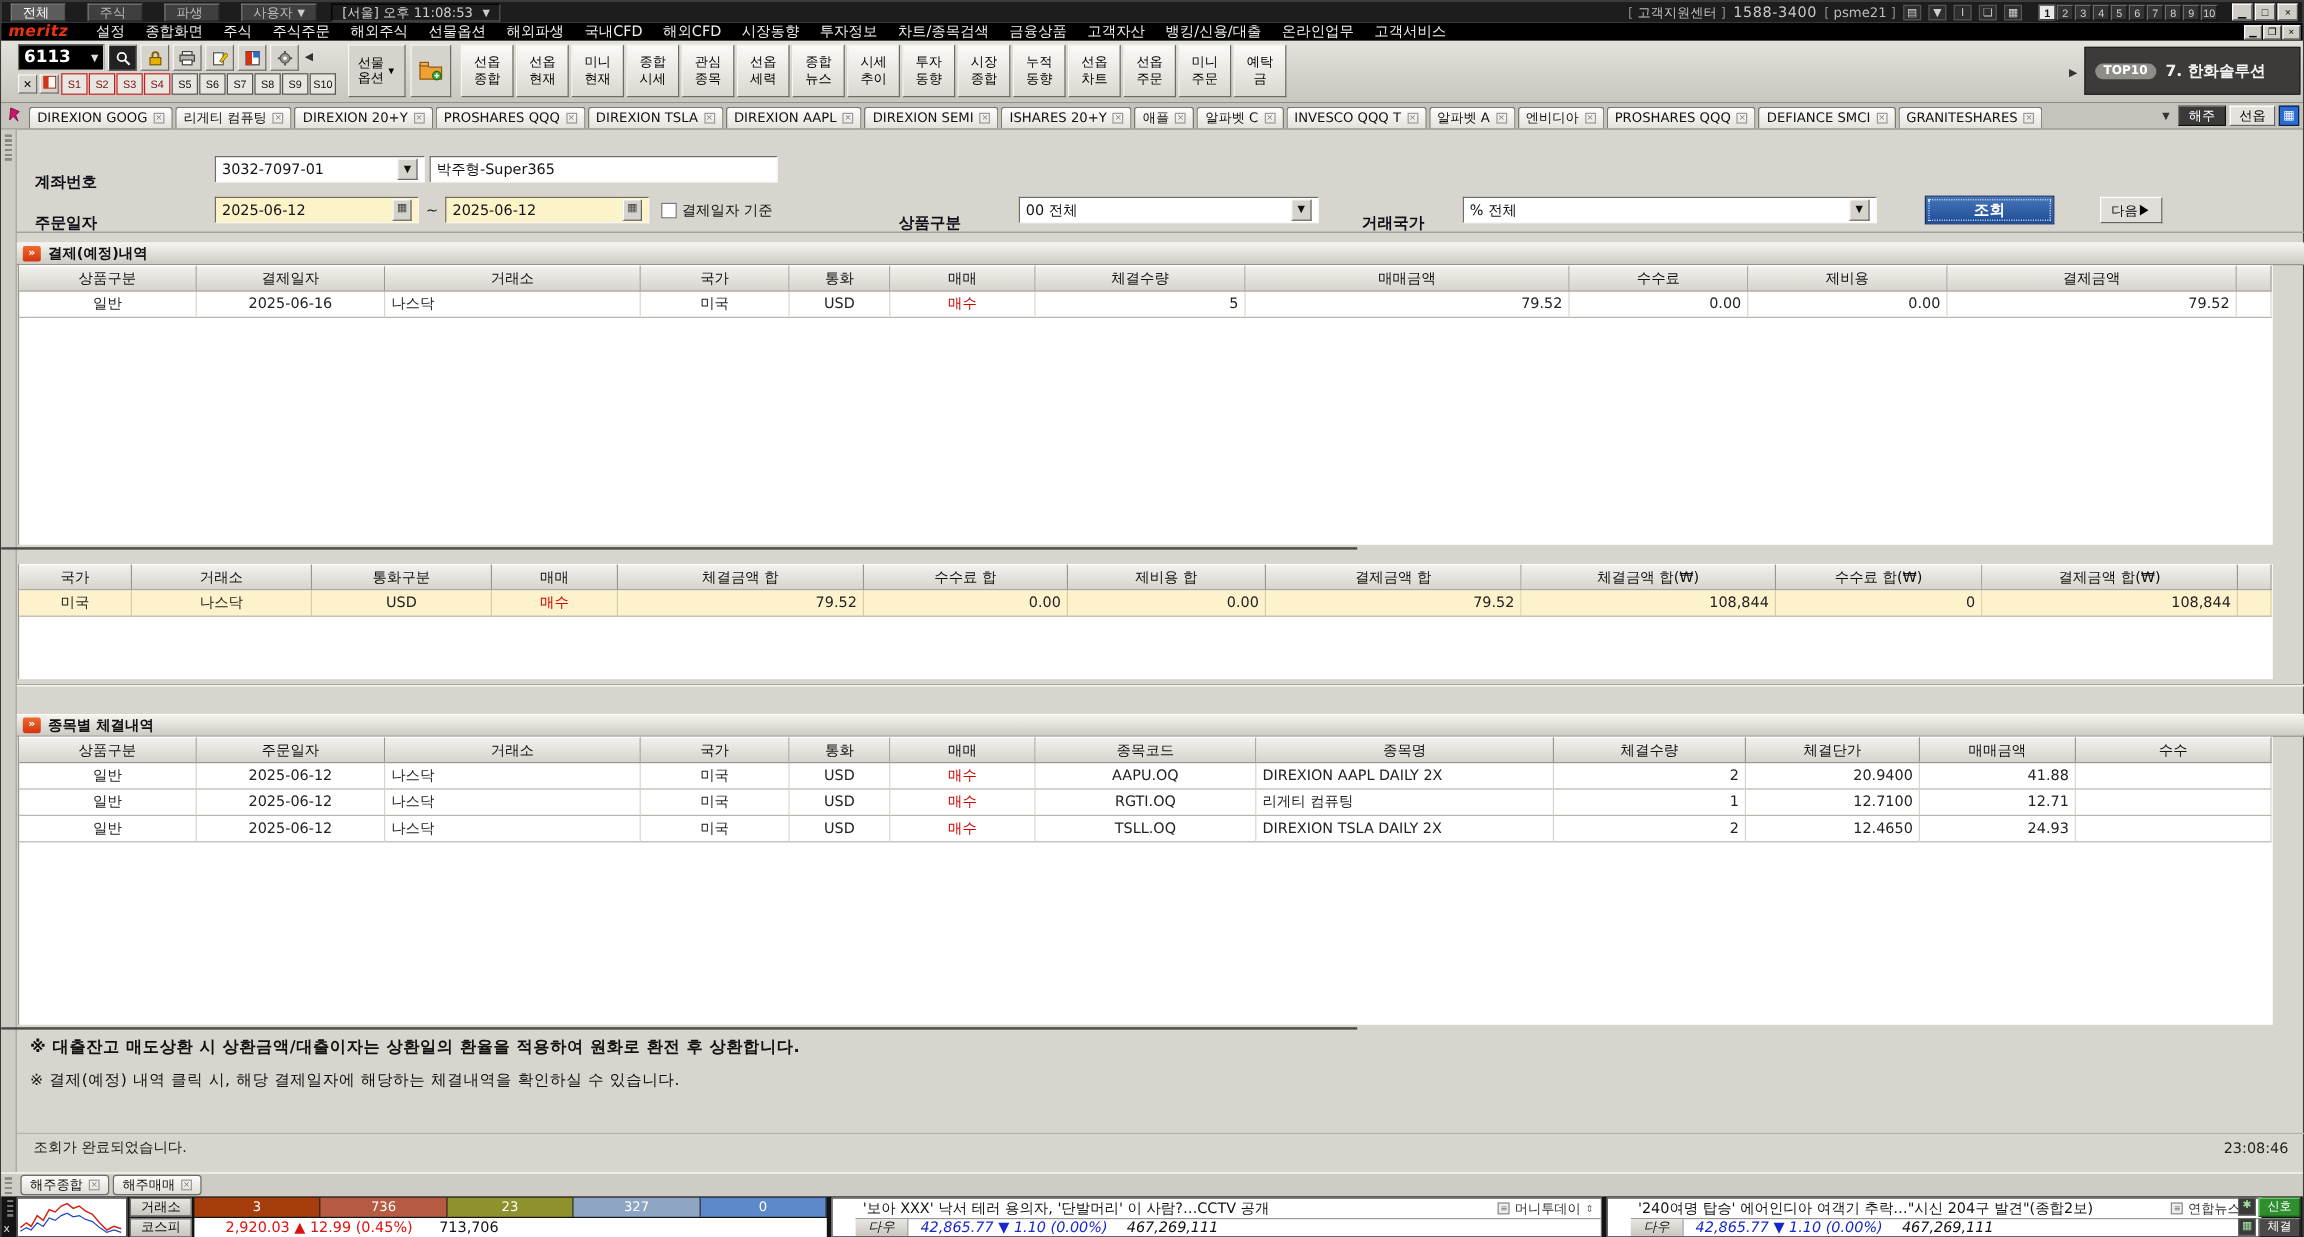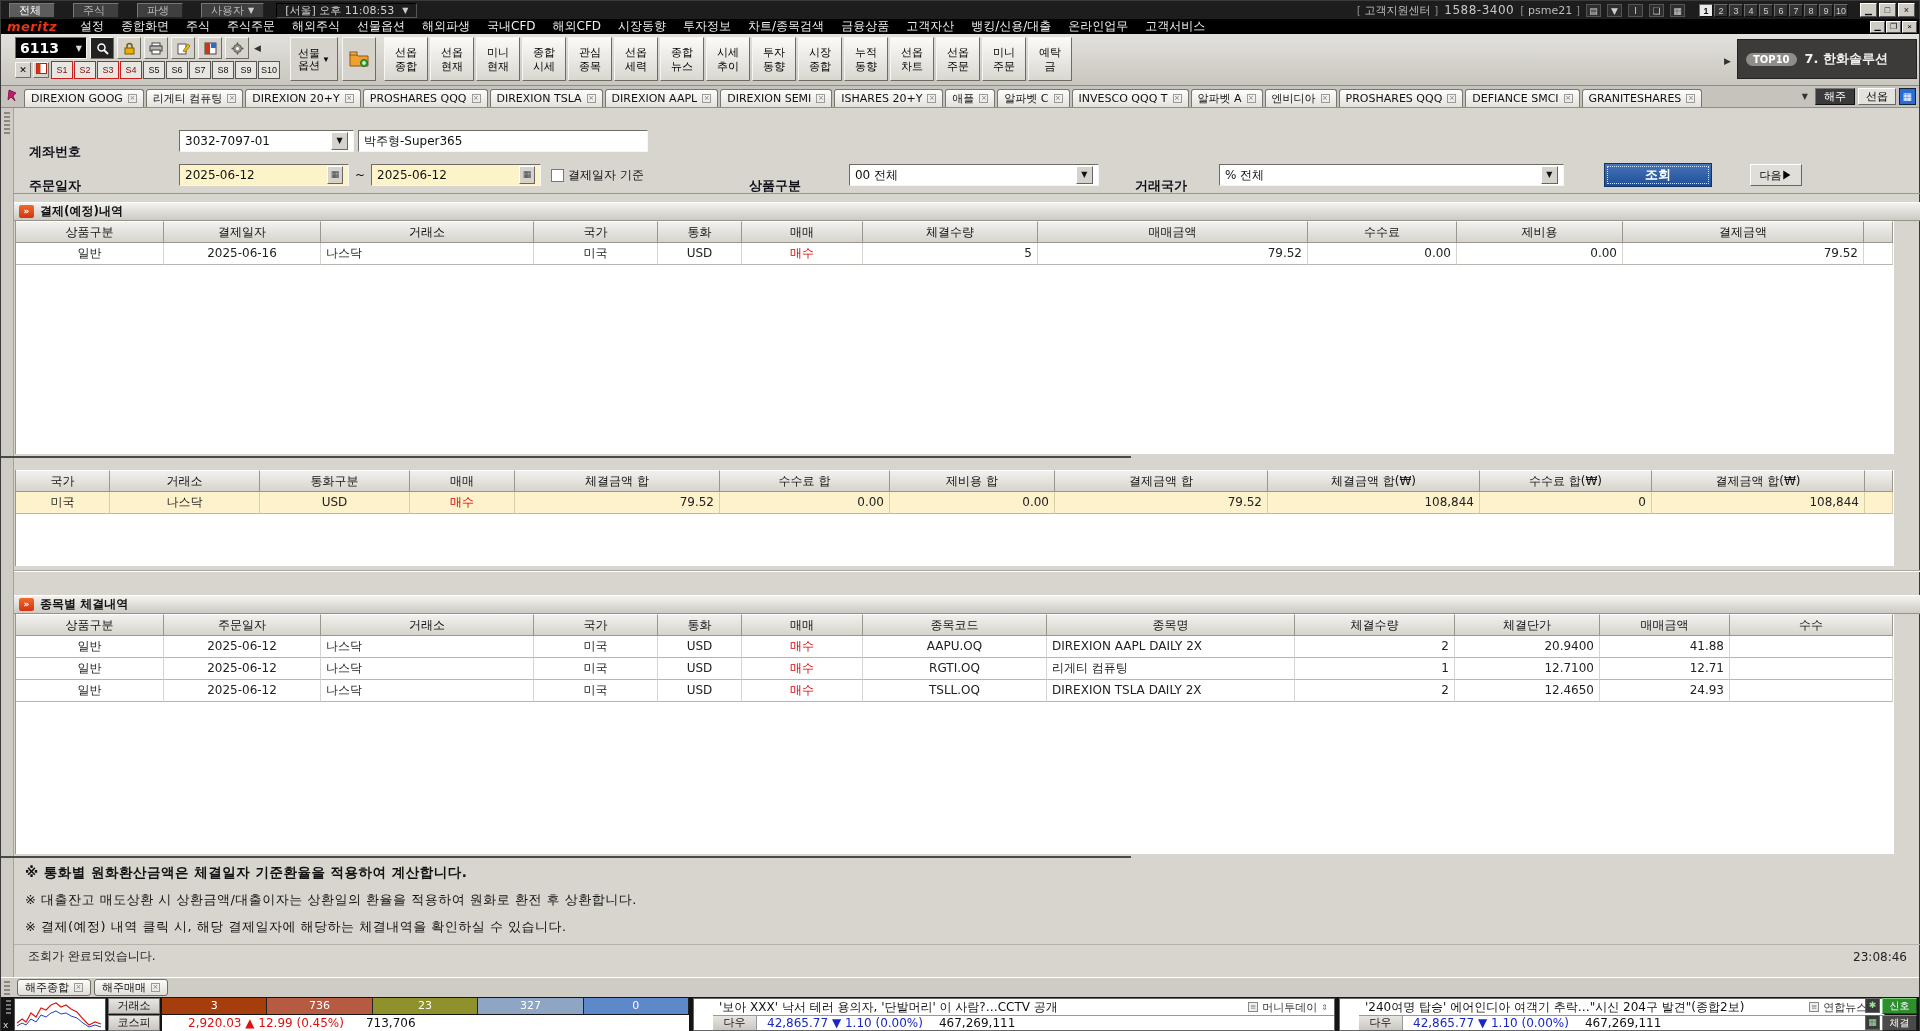--- a/index.html
+++ b/index.html
@@ -160,21 +160,21 @@
   .tk-segs { position:absolute; left:161px; top:1px; width:527px; height:16px; display:flex; }
   .seg { flex:1; color:#fff; font-size:11px; text-align:center; line-height:16px; border-right:1px solid #222; }
   .tk-kospi { position:absolute; left:161px; top:18px; width:527px; height:16px; background:#fff;
               display:flex; align-items:center; gap:22px; padding-left:26px; font-size:12px; }
   .red { color:#e01010; } .blue { color:#1727c8; }
   .tk-panel { position:absolute; top:1px; height:33px; background:#fff; border:1px solid #666;padding-left:19px; }
   .tk-news { height:16px; display:flex; align-items:center; font-size:12px; padding:0 6px; white-space:nowrap; overflow:hidden; }
   .tk-news-src { margin-left:auto; display:flex; align-items:center; gap:4px; color:#333; font-size:11px; }
   .src-ico { width:10px; height:10px; border:1px solid #888; background:#eee; font-size:7px; line-height:9px; text-align:center; color:#777; }
   .updn { font-size:8px; color:#666; }
-  .tk-dowrow { height:15px; border-top:1px solid #999; display:flex; align-items:flex-start; font-size:12px; }
+  .tk-dowrow { height:15px; border-top:1px solid #999; display:flex; align-items:flex-start; font-size:12px;font-style:italic; }
   .dow-lbl { width:44px; align-self:stretch; background:linear-gradient(#e8e6e1,#cac7c0); border-right:1px solid #999;
              text-align:center; font-size:11px; line-height:14px; color:#111; }
   .dow-vals { display:flex; gap:16px; padding-left:10px; }
   .tk-right { position:absolute; right:2px; top:1px; width:52px; height:33px; display:flex; flex-direction:column; gap:1px; }
   .tk-right-row { display:flex; gap:2px; height:16px; }
   .tk-mini-ico { width:15px; height:15px; background:#3a3a3a; border:1px solid #666; color:#9fe09f; font-size:9px;
                  line-height:13px; text-align:center; }
   .tk-btn { flex:1; font-size:10px; text-align:center; line-height:14px; border:1px solid #666; color:#fff; }
   .tk-btn.green { background:#2f8f2f; border-color:#7bd37b #155515 #155515 #7bd37b; }
   .tk-btn.gray  { background:#4a4a48; border-color:#888 #222 #222 #888; }
@@ -681,21 +681,20 @@
           <div class="tc r" style="width: 160px;">2</div>
           <div class="tc r" style="width: 145px;">12.4650</div>
           <div class="tc r" style="width: 130px;">24.93</div>
           <div class="tc c" style="width: 163px;"></div>
         </div>
       </div>
     <div class="hline" style="left:0; top:748px; width:1130px;"></div>
 
     <div class="notes">
 
-    <div class="note-line">※ 통화별 원화환산금액은 체결일자 기준환율을 적용하여 계산합니다.</div>
         <div class="note-line">※ 대출잔고 매도상환 시 상환금액/대출이자는 상환일의 환율을 적용하여 원화로 환전 후 상환합니다.</div>
         <div class="note-line">※ 결제(예정) 내역 클릭 시, 해당 결제일자에 해당하는 체결내역을 확인하실 수 있습니다.</div>
       </div>
 
     <div class="status-strip">
       <span class="status-msg">조회가 완료되었습니다.</span>
       <span class="status-time">23:08:46</span>
     </div>
   </div>
 

